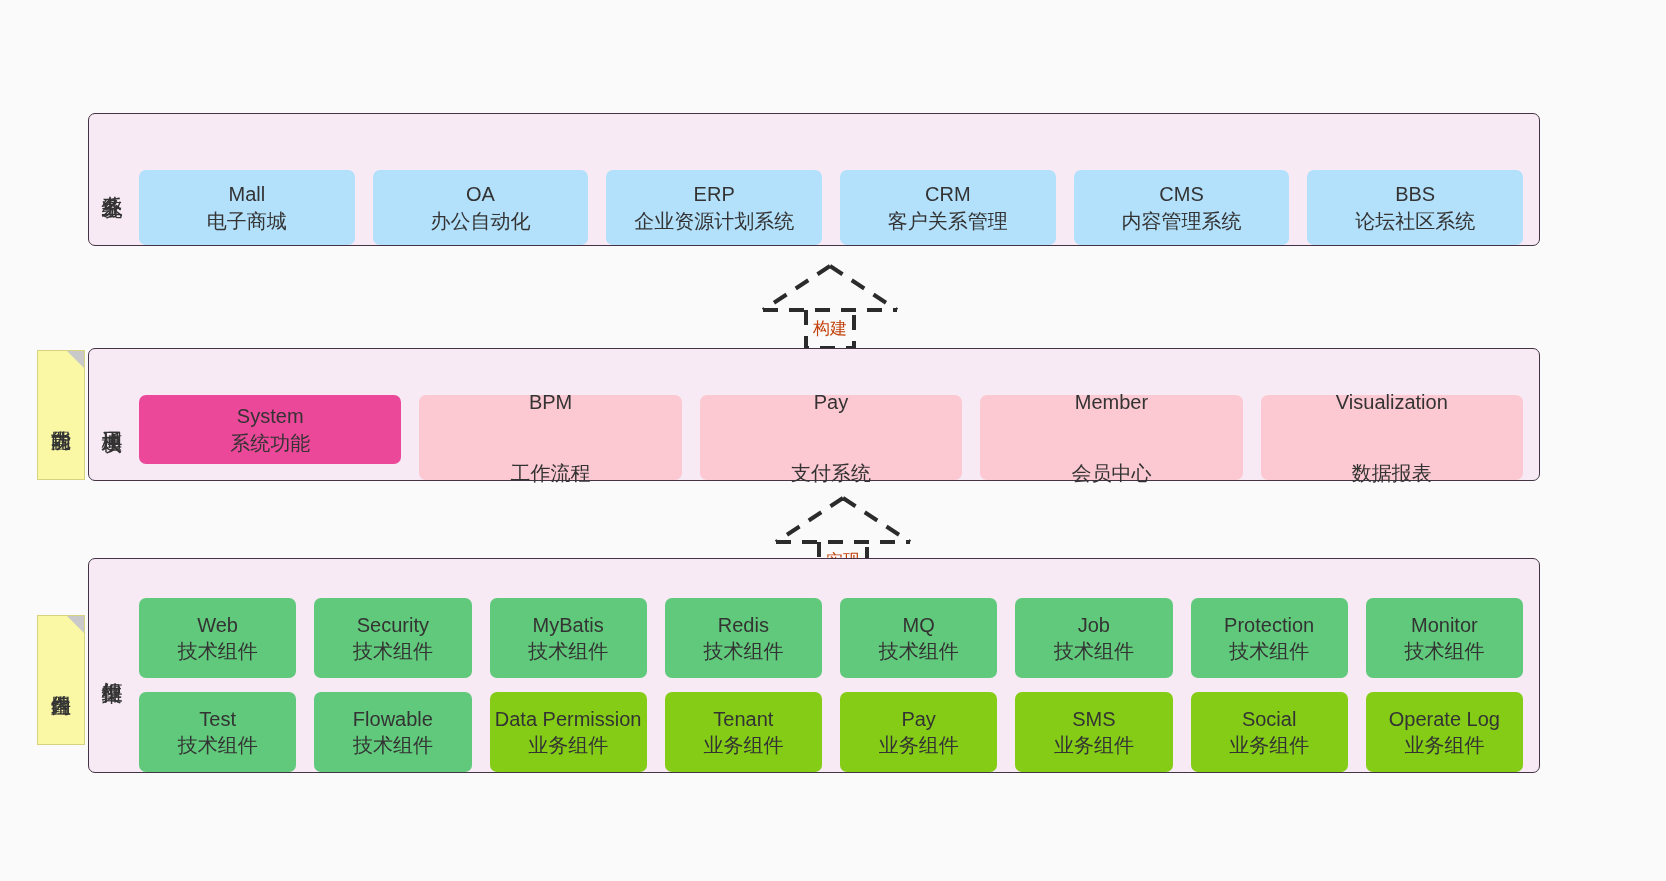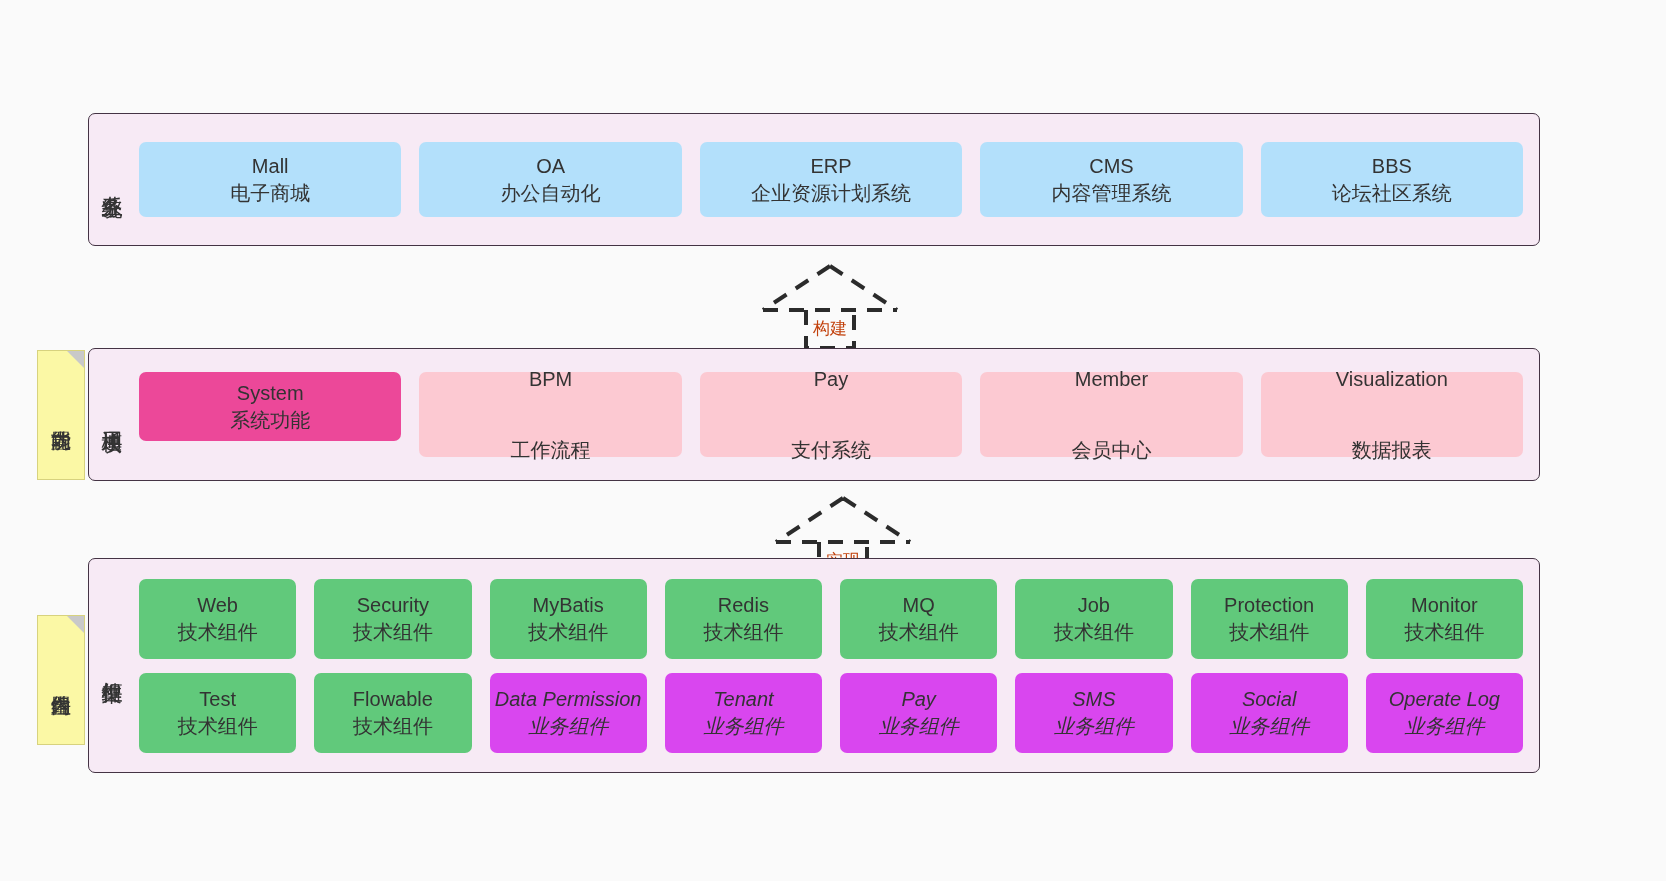--- a/index.html
+++ b/index.html
@@ -43,21 +43,21 @@
     color: #333333;
     writing-mode: vertical-rl;
     text-orientation: upright;
     white-space: nowrap;
     padding: 4px 0;
   }
   .layer-body {
     flex: 1 1 auto;
     display: flex;
     flex-direction: column;
-    justify-content: center;
+    justify-content: flex-end;
     gap: 14px;
     padding: 0 16px 0 4px;
   }
   .row {
     display: flex;
     gap: 18px;
   }
 
   
   .node {
@@ -76,21 +76,21 @@
     min-width: 0;
   }
   .node .ttl { white-space: nowrap; }
   .node .sub { white-space: nowrap; }
   .node.wrap .ttl { white-space: normal; }
 
   .biz  { background: #b3e0fb; height: 75px; }
   .core-strong { background: #ec4899; height: 69px; }
   .core-soft   { background: #fcc9d2; height: 85px; gap: 44px; }
   .tech-strong { background: #61c97b; height: 80px; }
-  .tech-soft   { background: #d946ef; height: 80px; font-style: italic; }
+  .tech-soft   { background: #84cc16; height: 80px; }
 
   
   .note {
     position: absolute;
     width: 48px;
     background: #fbf8a5;
     border: 1.3px solid #d7d27e;
     box-sizing: border-box;
     display: flex;
     align-items: center;
@@ -148,20 +148,24 @@
         </div>
         <div class="node biz">
           <span class="ttl">OA</span>
           <span class="sub">办公自动化</span>
         </div>
         <div class="node biz">
           <span class="ttl">ERP</span>
           <span class="sub">企业资源计划系统</span>
         </div>
         <div class="node biz">
+          <span class="ttl">CRM</span>
+          <span class="sub">客户关系管理</span>
+        </div>
+        <div class="node biz">
           <span class="ttl">CMS</span>
           <span class="sub">内容管理系统</span>
         </div>
         <div class="node biz">
           <span class="ttl">BBS</span>
           <span class="sub">论坛社区系统</span>
         </div>
       </div>
     </div>
   </div>

